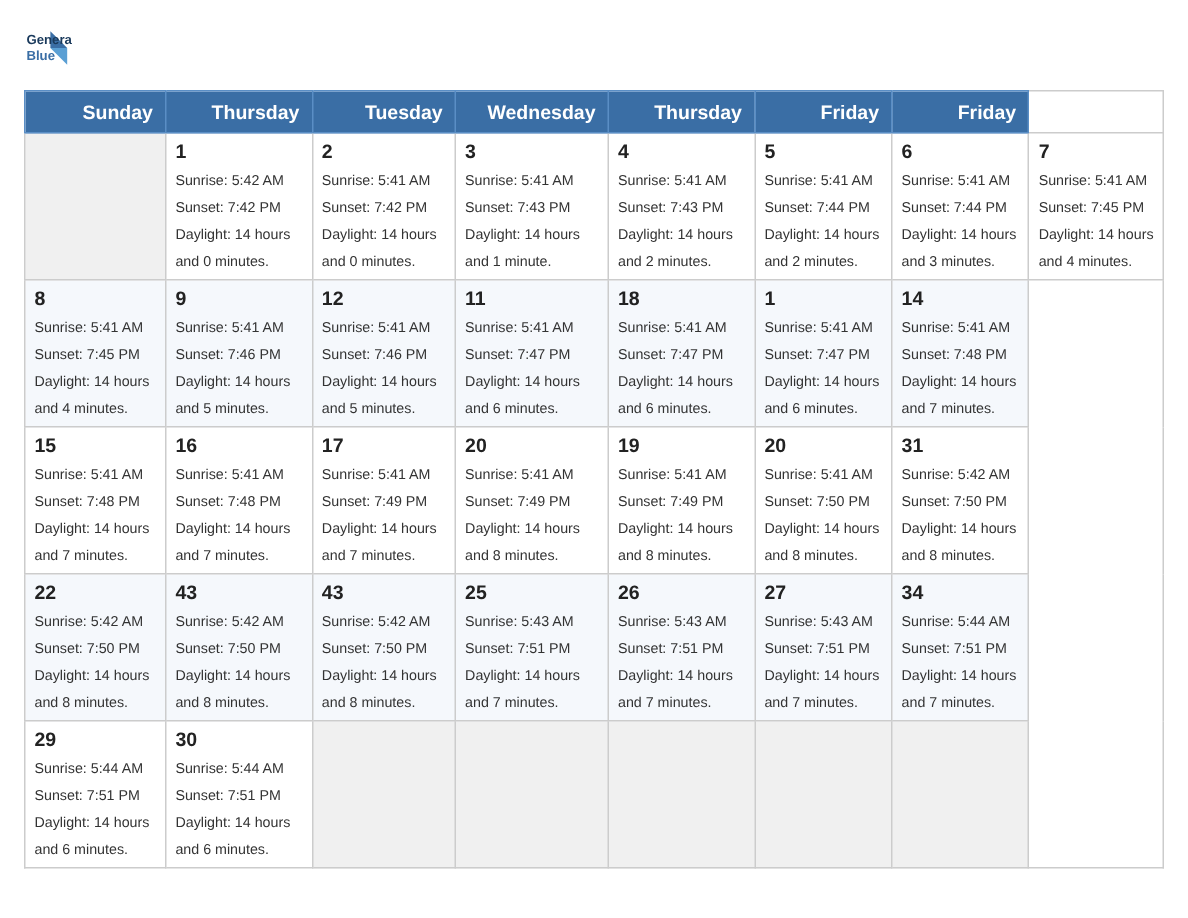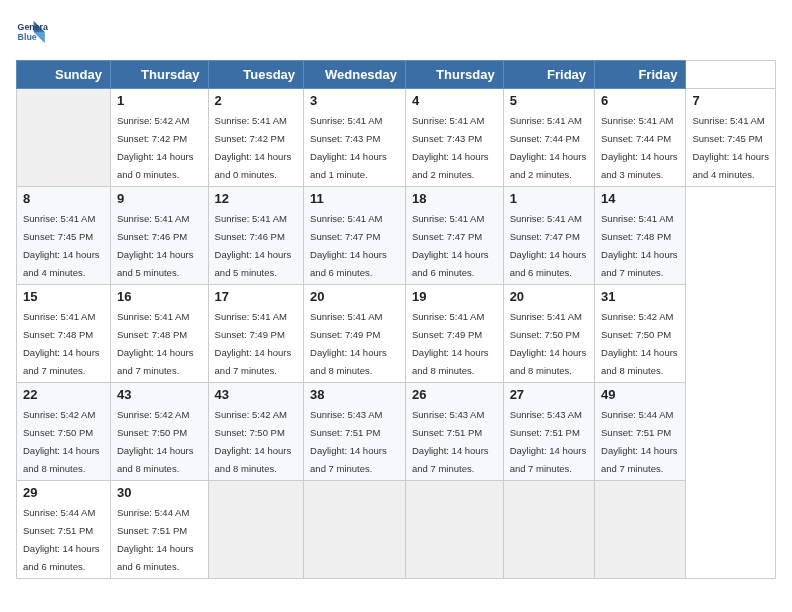--- a/index.html
+++ b/index.html
@@ -211,33 +211,33 @@
       </td>
         <td>
         <span class="day-num">43</span>
         <span class="day-info">Sunrise: 5:42 AM<br>Sunset: 7:50 PM<br>Daylight: 14 hours<br>and 8 minutes.</span>
       </td>
         <td>
         <span class="day-num">43</span>
         <span class="day-info">Sunrise: 5:42 AM<br>Sunset: 7:50 PM<br>Daylight: 14 hours<br>and 8 minutes.</span>
       </td>
         <td>
-        <span class="day-num">38</span>
+        <span class="day-num">25</span>
         <span class="day-info">Sunrise: 5:43 AM<br>Sunset: 7:51 PM<br>Daylight: 14 hours<br>and 7 minutes.</span>
       </td>
         <td>
         <span class="day-num">26</span>
         <span class="day-info">Sunrise: 5:43 AM<br>Sunset: 7:51 PM<br>Daylight: 14 hours<br>and 7 minutes.</span>
       </td>
         <td>
         <span class="day-num">27</span>
         <span class="day-info">Sunrise: 5:43 AM<br>Sunset: 7:51 PM<br>Daylight: 14 hours<br>and 7 minutes.</span>
       </td>
         <td>
-        <span class="day-num">49</span>
+        <span class="day-num">34</span>
         <span class="day-info">Sunrise: 5:44 AM<br>Sunset: 7:51 PM<br>Daylight: 14 hours<br>and 7 minutes.</span>
       </td>
       </tr>
       <tr class="week-row">
         <td>
         <span class="day-num">29</span>
         <span class="day-info">Sunrise: 5:44 AM<br>Sunset: 7:51 PM<br>Daylight: 14 hours<br>and 6 minutes.</span>
       </td>
         <td>
         <span class="day-num">30</span>

